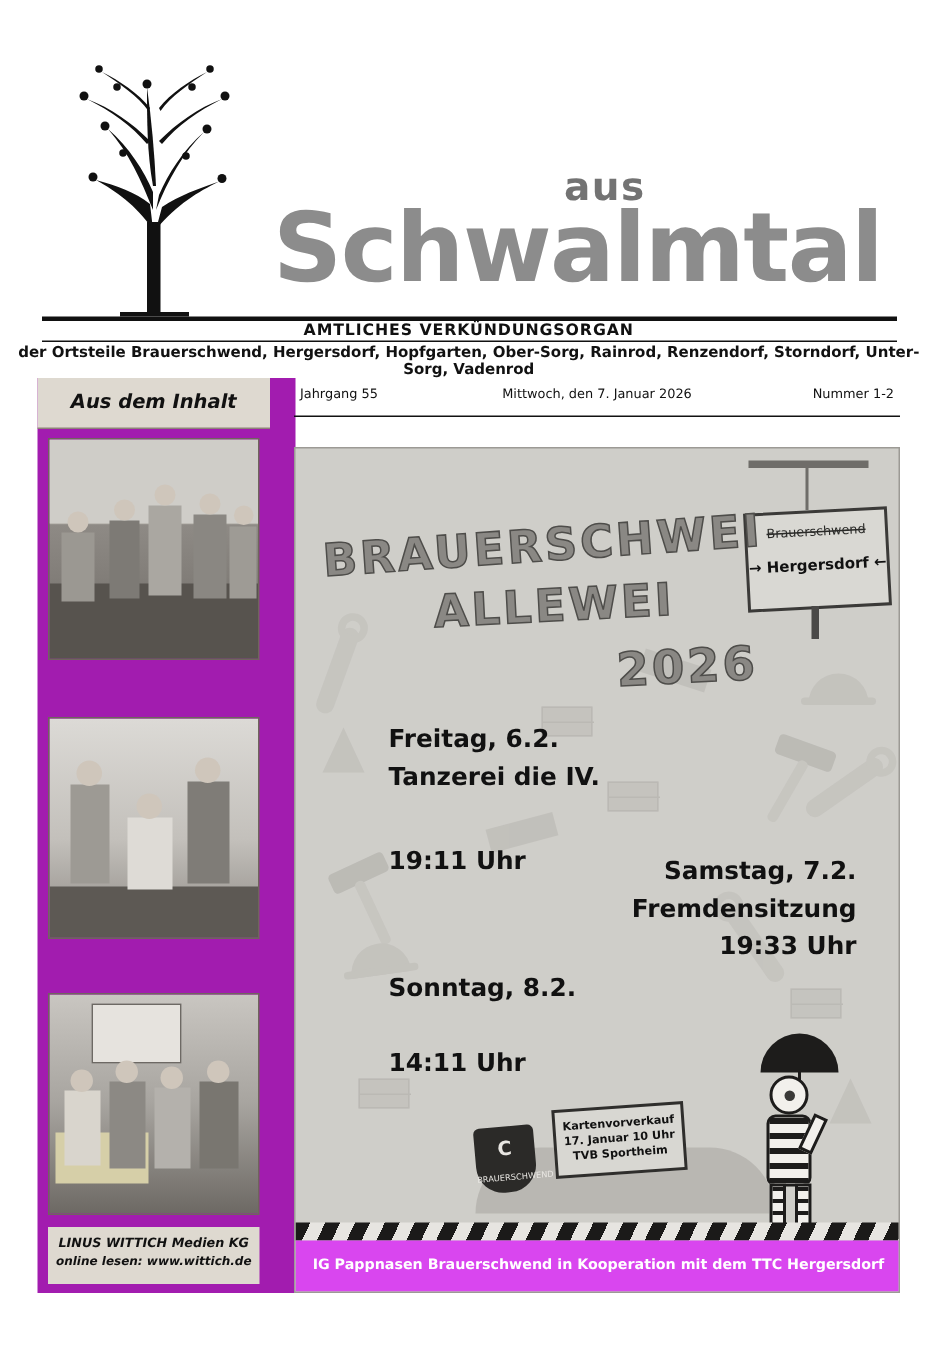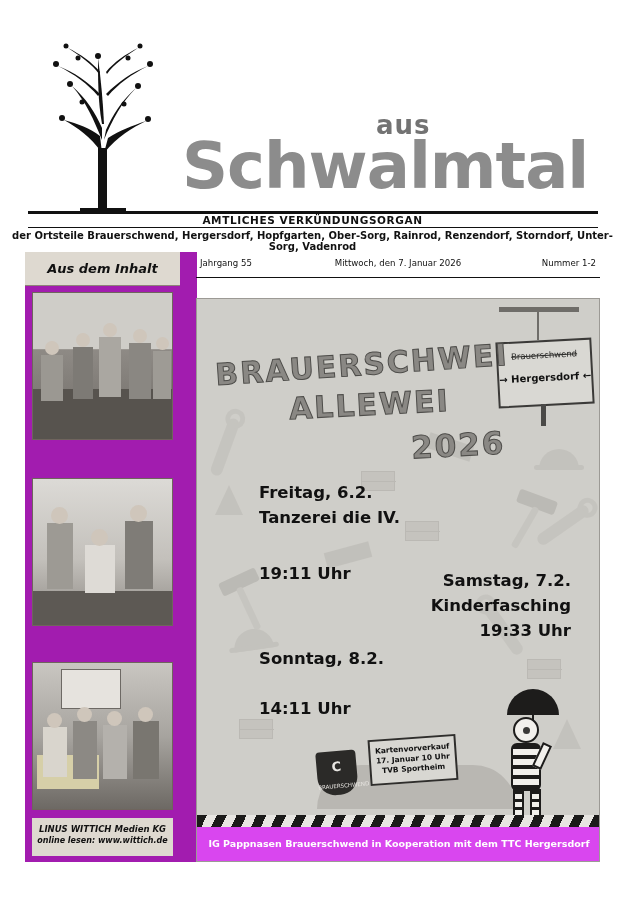--- a/index.html
+++ b/index.html
@@ -492,21 +492,21 @@
 
       <div class="hl1">BRAUERSCHWEI</div>
       <div class="hl2">ALLEWEI</div>
       <div class="hl3">2026</div>
 
       <div class="ev ev-a1">Freitag, 6.2.</div>
       <div class="ev ev-a2">Tanzerei die IV.</div>
       <div class="ev ev-a3">19:11 Uhr</div>
 
       <div class="ev ev-b1">Samstag, 7.2.</div>
-      <div class="ev ev-b2">Kinderfasching</div>
+      <div class="ev ev-b2">Fremdensitzung</div>
       <div class="ev ev-b3">19:33 Uhr</div>
 
       <div class="ev ev-c1">Sonntag, 8.2.</div>
       <div class="ev ev-c3">14:11 Uhr</div>
 
       <div class="hill"></div>
 
       <div class="clown">
         <div class="clown-umb"></div>
         <div class="clown-umb-stick"></div>

